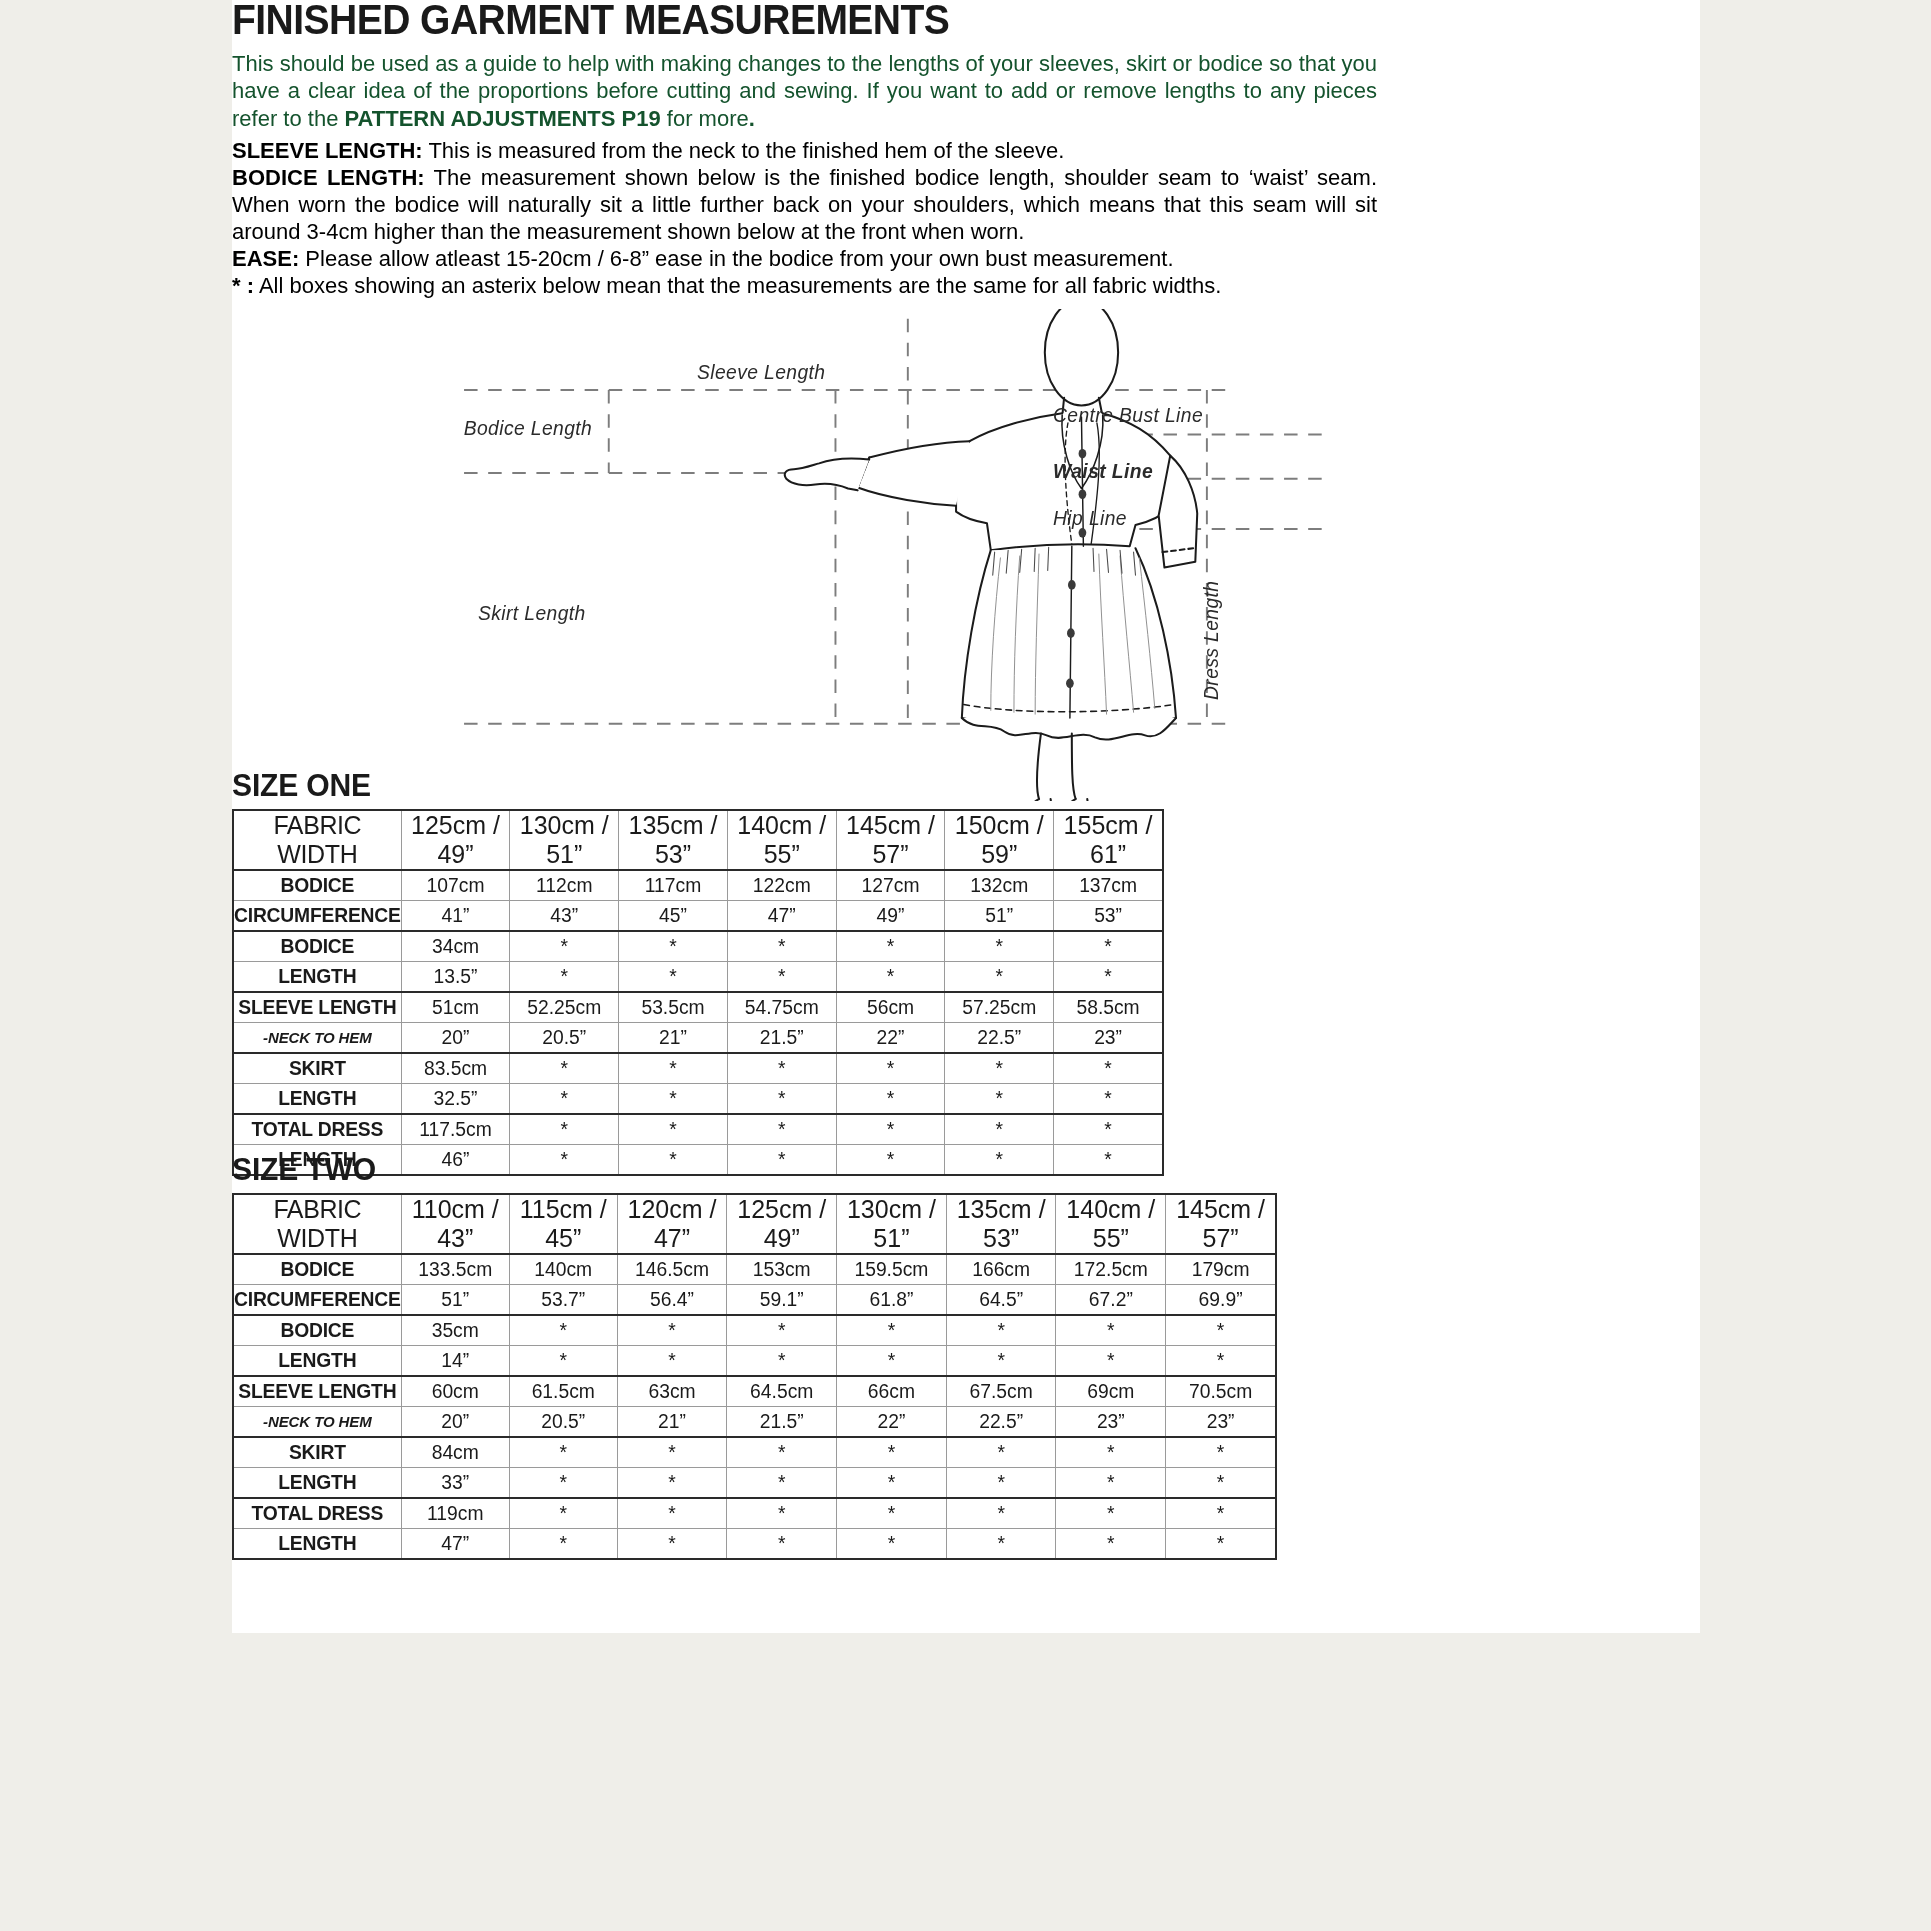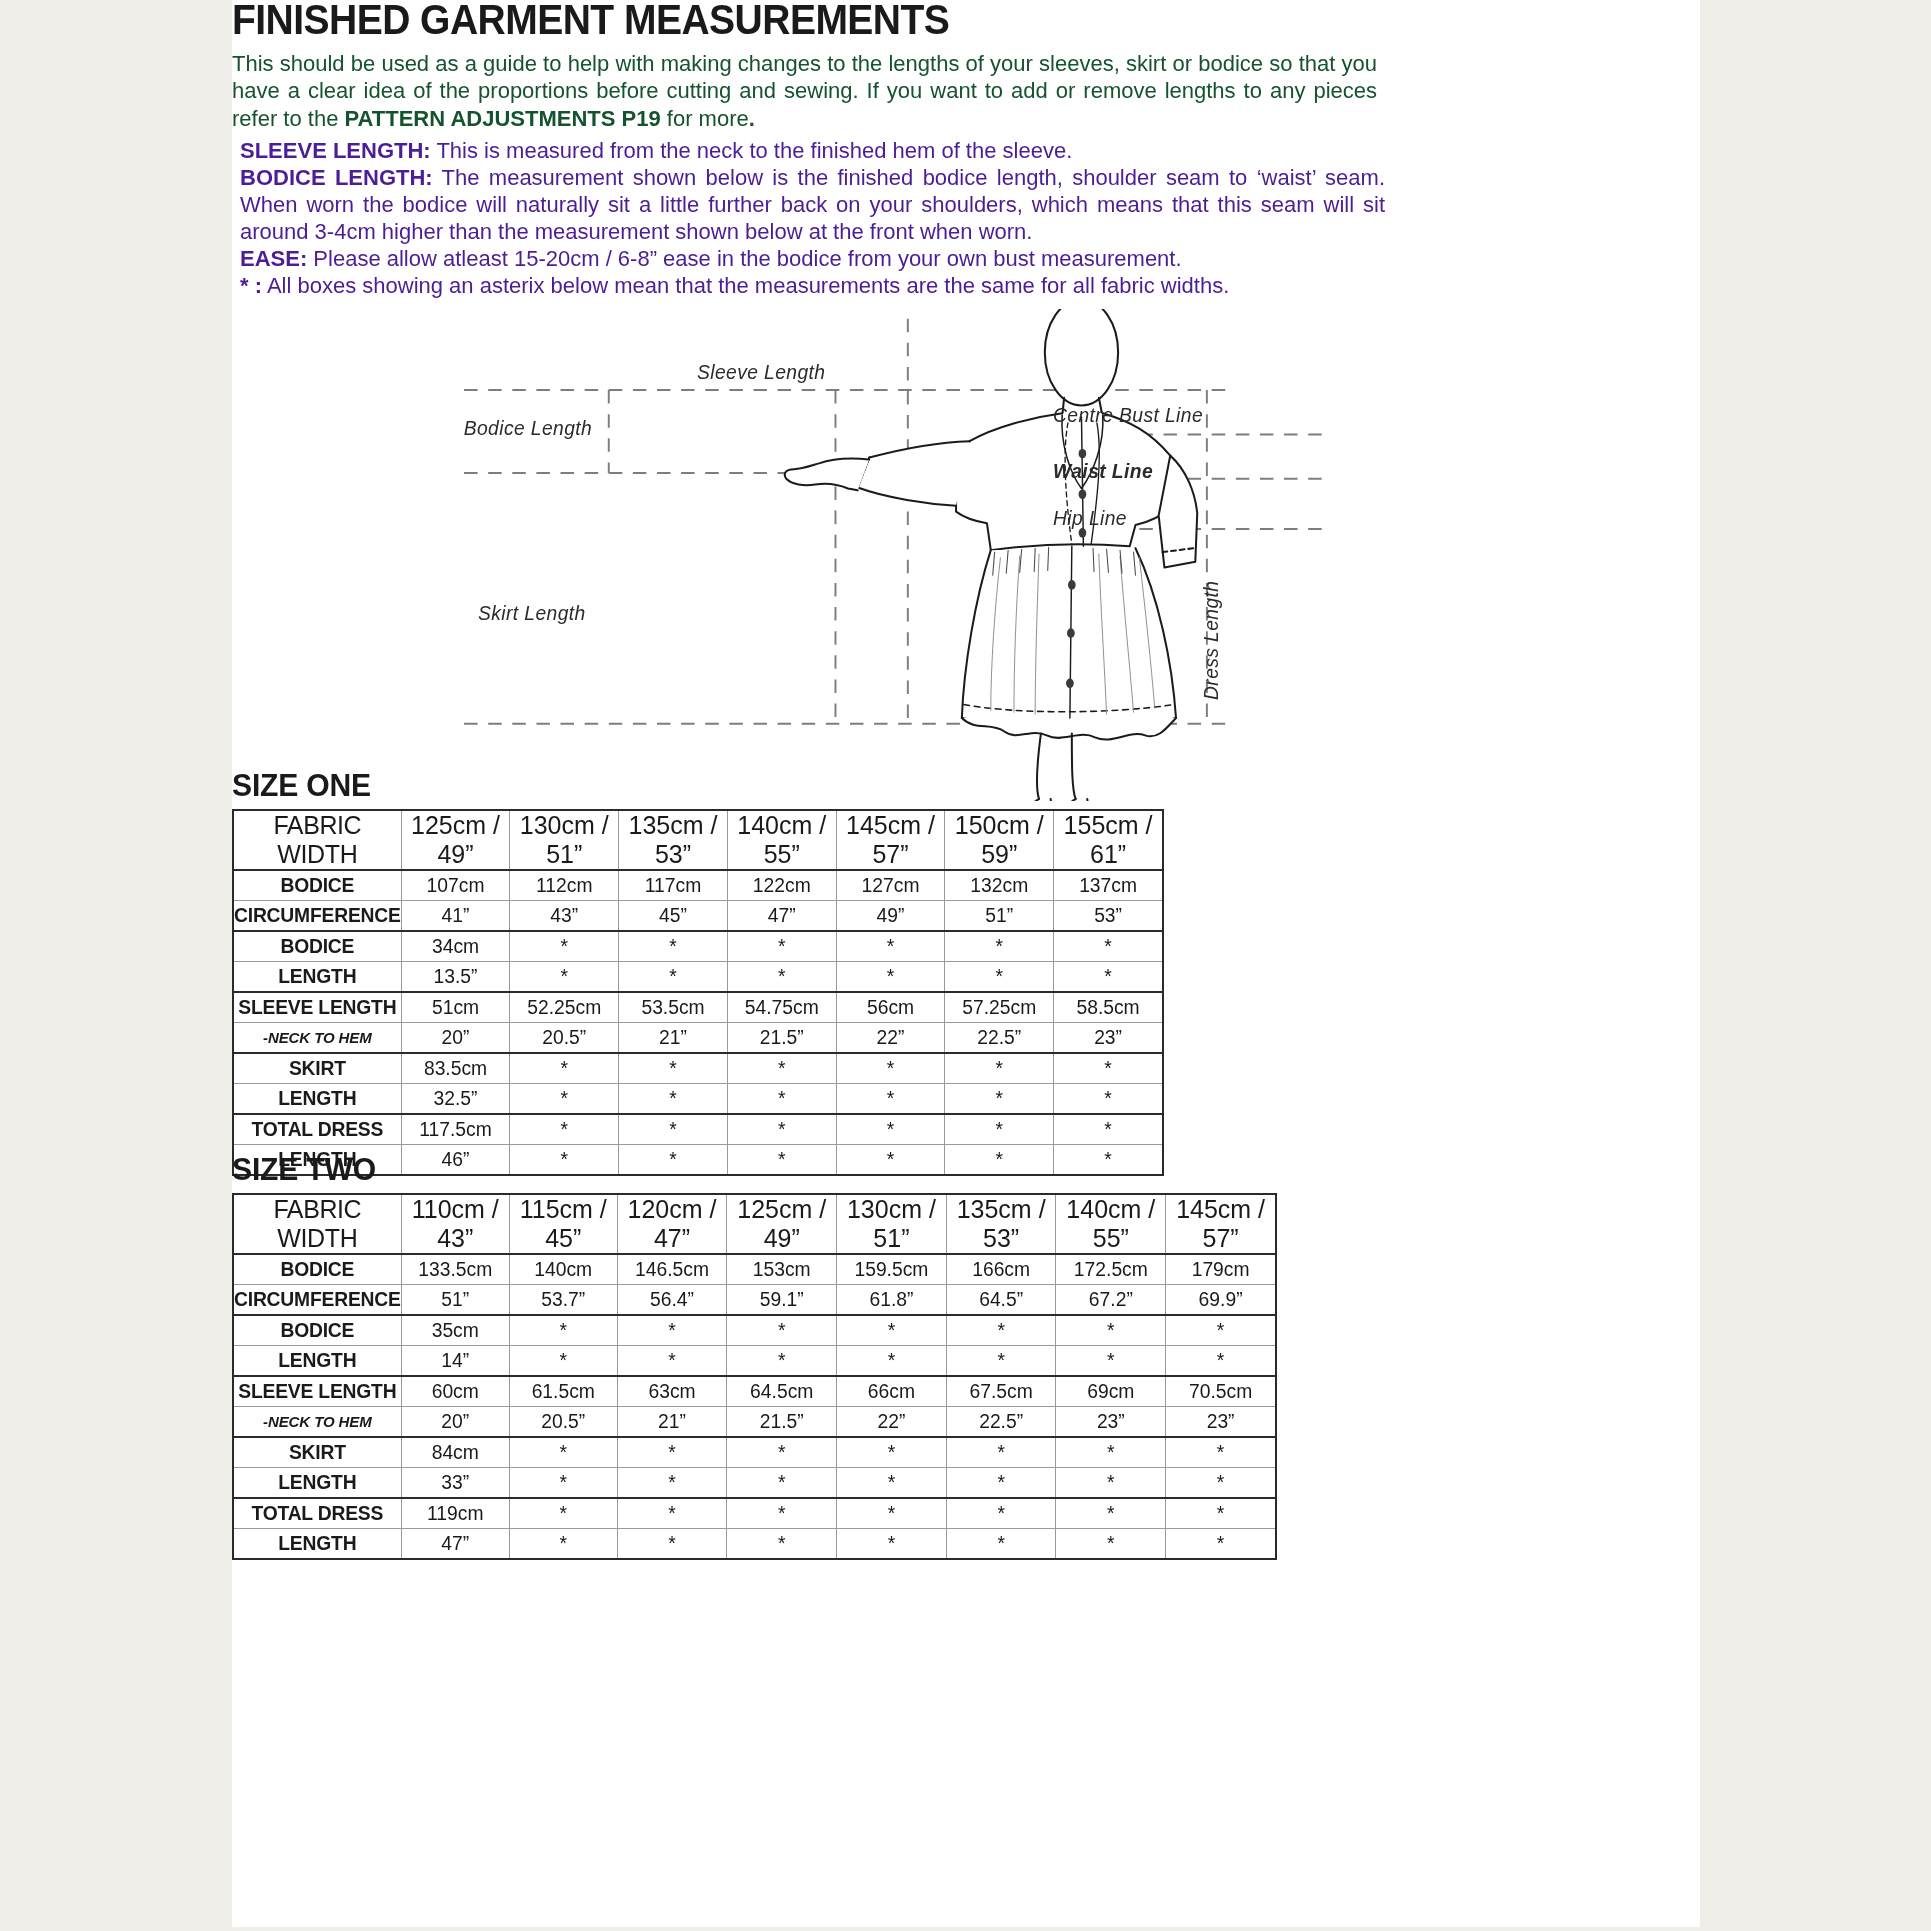--- a/index.html
+++ b/index.html
@@ -12,21 +12,21 @@
     height: 1931px;
     font-family: "Liberation Sans", sans-serif;
     color: #1a1a1a;
     overflow: hidden;
   }
   .page {
     position: absolute;
     left: 232px;
     top: 0;
     width: 1468px;
-    height: 1927px;
+    height: 1633px;
     background: #ffffff;
   }
   .content {
     position: absolute;
     left: 0px;
     top: 0px;
     width: 1468px;
   }
   
   .doc-title {
@@ -51,22 +51,21 @@
     text-align: justify;
     color: #14532d;
   }
   .para-block {
     position: absolute;
     left: 0px;
     top: 137px;
     width: 1145px;
     font-size: 22px;
     line-height: 1.23;
-    color: #4c1d95;
-    padding-left: 8px;
+    color: #000000;
   }
   .para-block p {
     margin: 0;
     text-align: justify;
   }
   b, .b { font-weight: bold; }
 
   
   .diagram {
     position: absolute;

